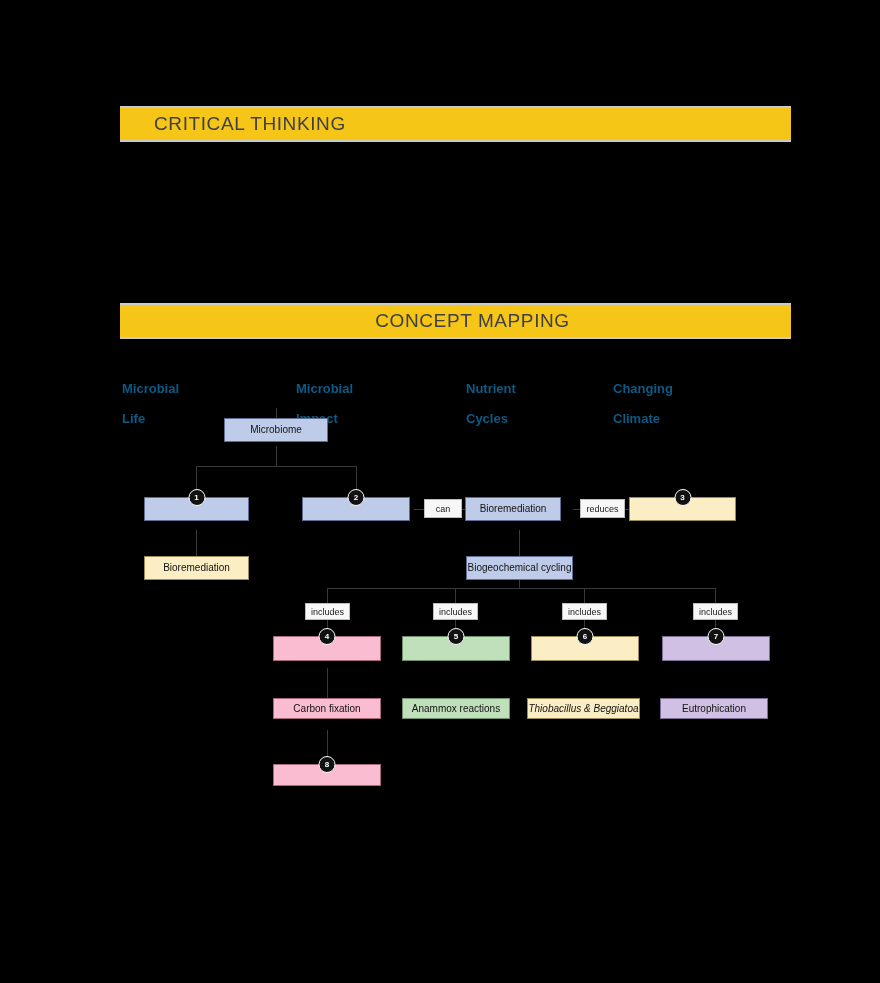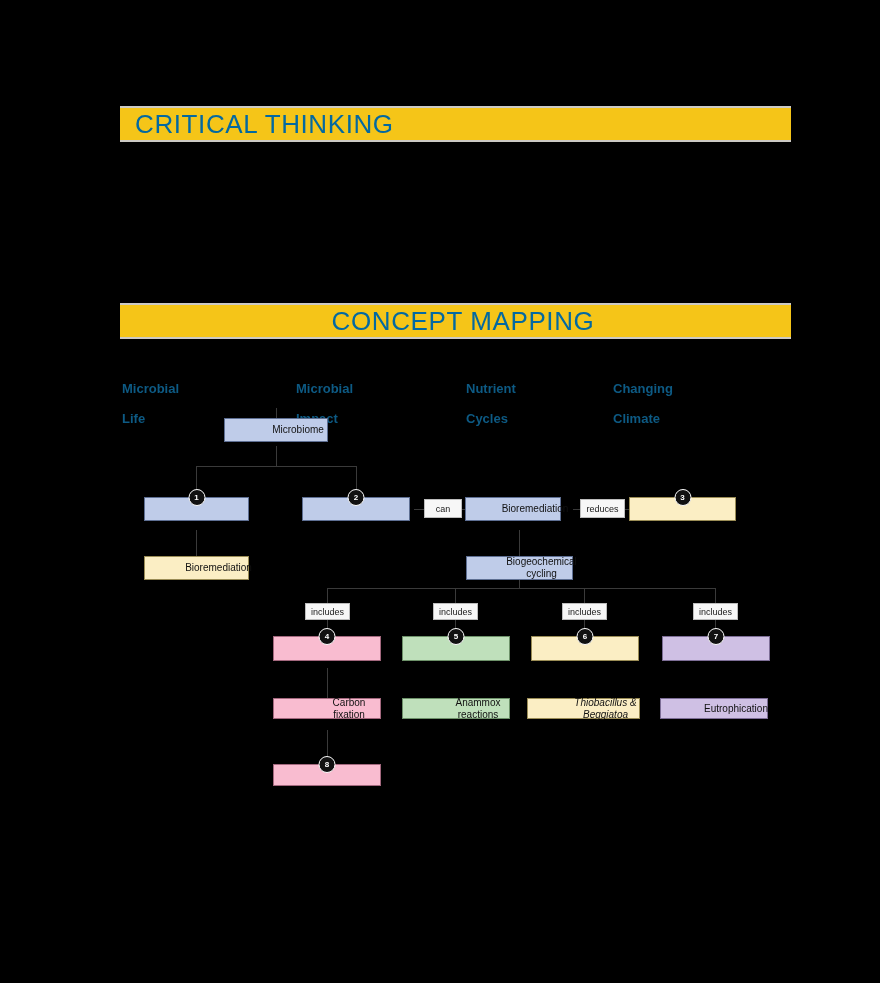--- a/index.html
+++ b/index.html
@@ -22,24 +22,24 @@
     width: 671px;
     height: 36px;
     background: #F5C518;
     border-top: 2px solid #cccac4;
     border-bottom: 2px solid #cccac4;
     display: flex;
     align-items: center;
     box-sizing: border-box;
   }
   .section-bar .bar-label {
-    color: #0369a1;
-    font-size: 26px;
+    color: #404040;
+    font-size: 19px;
     letter-spacing: 0.6px;
-    padding-left: 15px;
+    padding-left: 34px;
     font-weight: 400;
     white-space: nowrap;
   }
   #bar-critical { top: 106px; }
   #bar-concept  { top: 303px; justify-content: center; }
 
   
   .faint-head {
     position: absolute;
     color: #0d5a84;
@@ -62,21 +62,20 @@
     position: absolute;
     box-sizing: border-box;
     border: 1px solid #2b2b2b;
     display: flex;
     align-items: center;
     justify-content: center;
     font-size: 10px;
     color: #111111;
     text-align: center;
     line-height: 12px;
-    padding-left: 44px;
   }
   .node.blue   { background: #bfcce9; border-color: #5e6f93; }
   .node.cream  { background: #fbeec4; border-color: #9a8c55; }
   .node.pink   { background: #f9bcd0; border-color: #a3687e; }
   .node.green  { background: #bfe0bb; border-color: #6d9169; }
   .node.purple { background: #cfc0e4; border-color: #7d6e96; }
 
   .node .italic { font-style: italic; }
 
   

